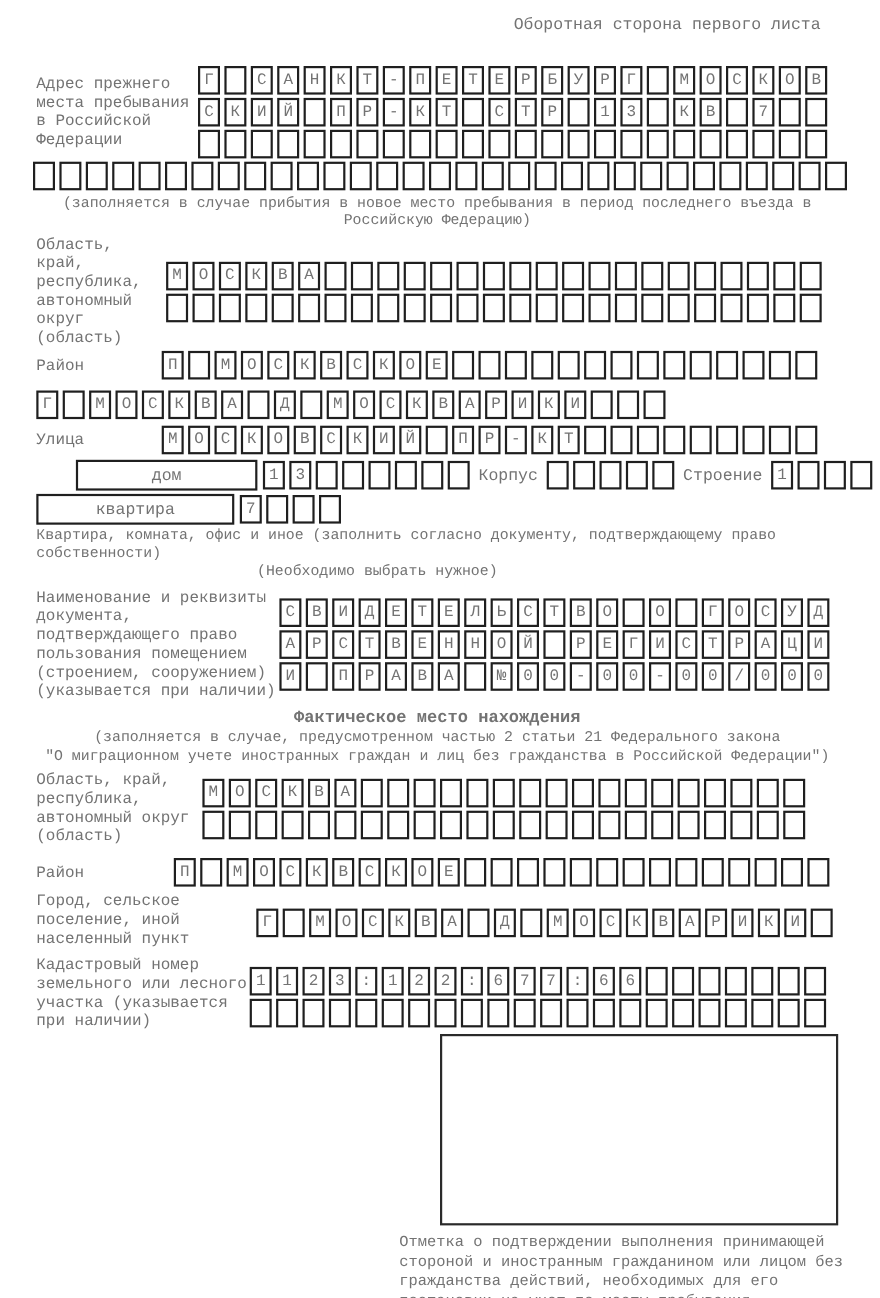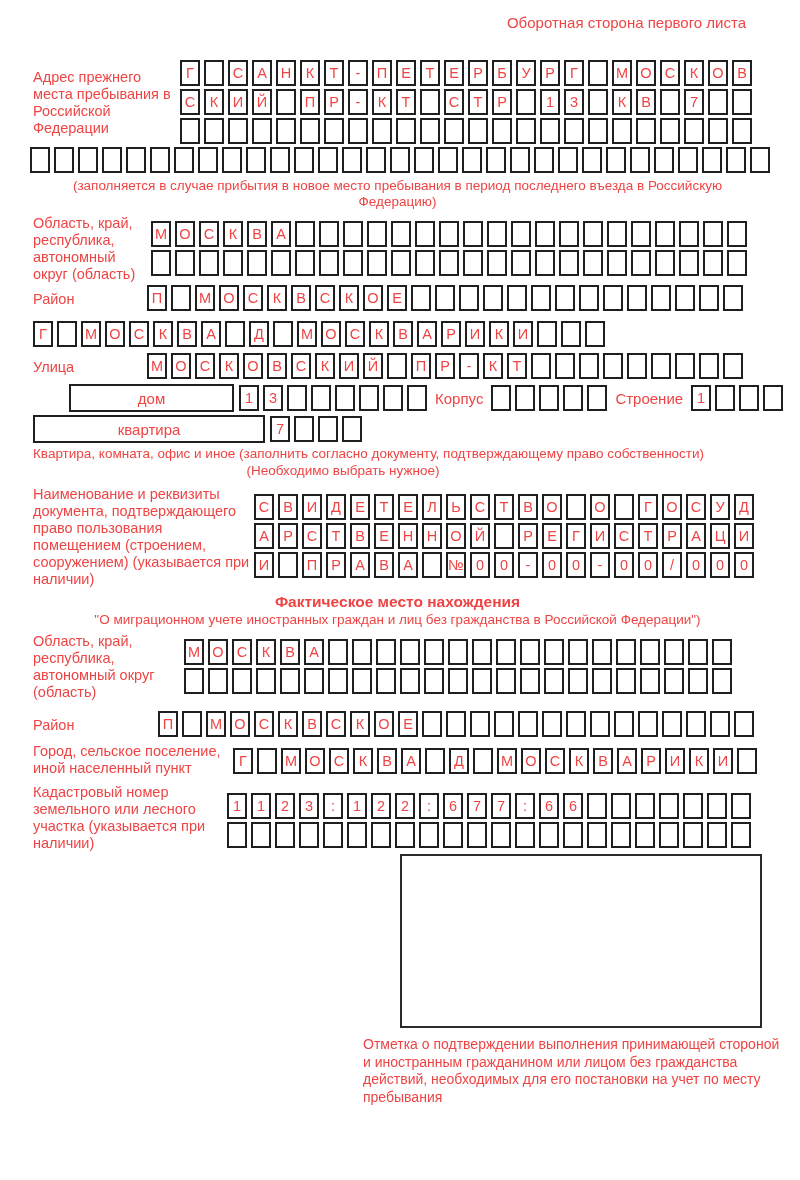--- a/index.html
+++ b/index.html
@@ -1,17 +1,17 @@
 <!DOCTYPE html>
 <html><head>
 <meta charset="utf-8">
 <style>
   html,body{margin:0;padding:0;background:#fff;}
-  .page{position:relative;width:800px;height:1180px;background:#fff;color:#ef4444;
-        font-family:Liberation Sans, sans-serif;
+  .page{position:relative;width:800px;height:1180px;background:#fff;color:#737373;
+        font-family:Liberation Mono, monospace;
         padding:14px 38px 0 33px;box-sizing:border-box;overflow:hidden;}
   .topnote{text-align:right;font-size:15px;height:18px;padding-right:16px;}
   .frow{display:flex;align-items:center;}
   .flabel{flex:none;font-size:14.5px;line-height:17px;padding-top:2px;}
   .rows{display:flex;flex-direction:column;gap:3px;}
   .cells{display:flex;gap:4px;}
   .cell{flex:none;width:20px;height:26px;border:2px solid #1f1f1f;box-sizing:border-box;
         display:flex;align-items:center;justify-content:center;font-size:14.5px;}
   .w-s1{width:147px;} .w-reg2{width:118px;} .w-dis2{width:114px;} .w-city2{width:138px;}
   .w-doc{width:221px;} .w-reg3{width:151px;} .w-dis3{width:125px;} .w-city3{width:200px;}
@@ -23,21 +23,21 @@
   .s1cap{margin-top:5px;}
   .h2{margin-top:3px;text-align:center;font-weight:bold;font-size:16px;height:19px;}
   .blk-reg2{margin-top:3px;min-height:68px;}
   .blk-dis2{margin-top:2px;}
   .blk-city2{margin-top:4px;min-height:34px;}
   .blk-city2 .cells{margin-top:4px;}
   .blk-street{margin-top:4px;}
   .houserow{margin-top:5px;display:flex;align-items:center;padding-left:36px;}
   .bigbox{flex:none;height:28px;border:2px solid #1f1f1f;box-sizing:border-box;
           display:flex;align-items:center;justify-content:center;font-size:15px;}
-  .housebox{width:165px;} .aptbox{width:232px;}
+  .housebox{width:165px;} .aptbox{width:180px;}
   .inline-label{flex:none;font-size:15px;padding:0 8px;}
   .cells-ml{margin-left:5px;}
   .house-cap{margin-top:3px;}
   .aptrow{margin-top:3px;display:flex;align-items:center;}
   .apt-cap{margin-top:3px;}
   .stayrow{margin-top:3px;display:flex;align-items:center;font-size:15px;}
   .checkcell{flex:none;width:22px;height:26px;border:2px solid #1f1f1f;box-sizing:border-box;
              display:flex;align-items:center;justify-content:center;font-size:15px;}
   .staynote{margin-top:1px;width:420px;margin-left:100px;text-align:center;font-size:13.5px;height:16px;}
   .blk-doc{margin-top:5px;min-height:102px;}
@@ -443,20 +443,21 @@
           <div class="cell">0</div>
           <div class="cell">/</div>
           <div class="cell">0</div>
           <div class="cell">0</div>
           <div class="cell">0</div>
         </div>
     </div>
   </div>
 
   <div class="fact-title">Фактическое место нахождения</div>
+  <div class="caption cap-center factcap1">(заполняется в случае, предусмотренном частью 2 статьи 21 Федерального закона</div>
   <div class="caption cap-center factcap2">"О миграционном учете иностранных граждан и лиц без гражданства в Российской Федерации")</div>
 
   <div class="frow blk-reg3">
     <div class="flabel w-reg3">Область, край, республика, автономный округ (область)</div>
     <div class="rows">
       <div class="cells">
           <div class="cell">М</div>
           <div class="cell">О</div>
           <div class="cell">С</div>
           <div class="cell">К</div>

